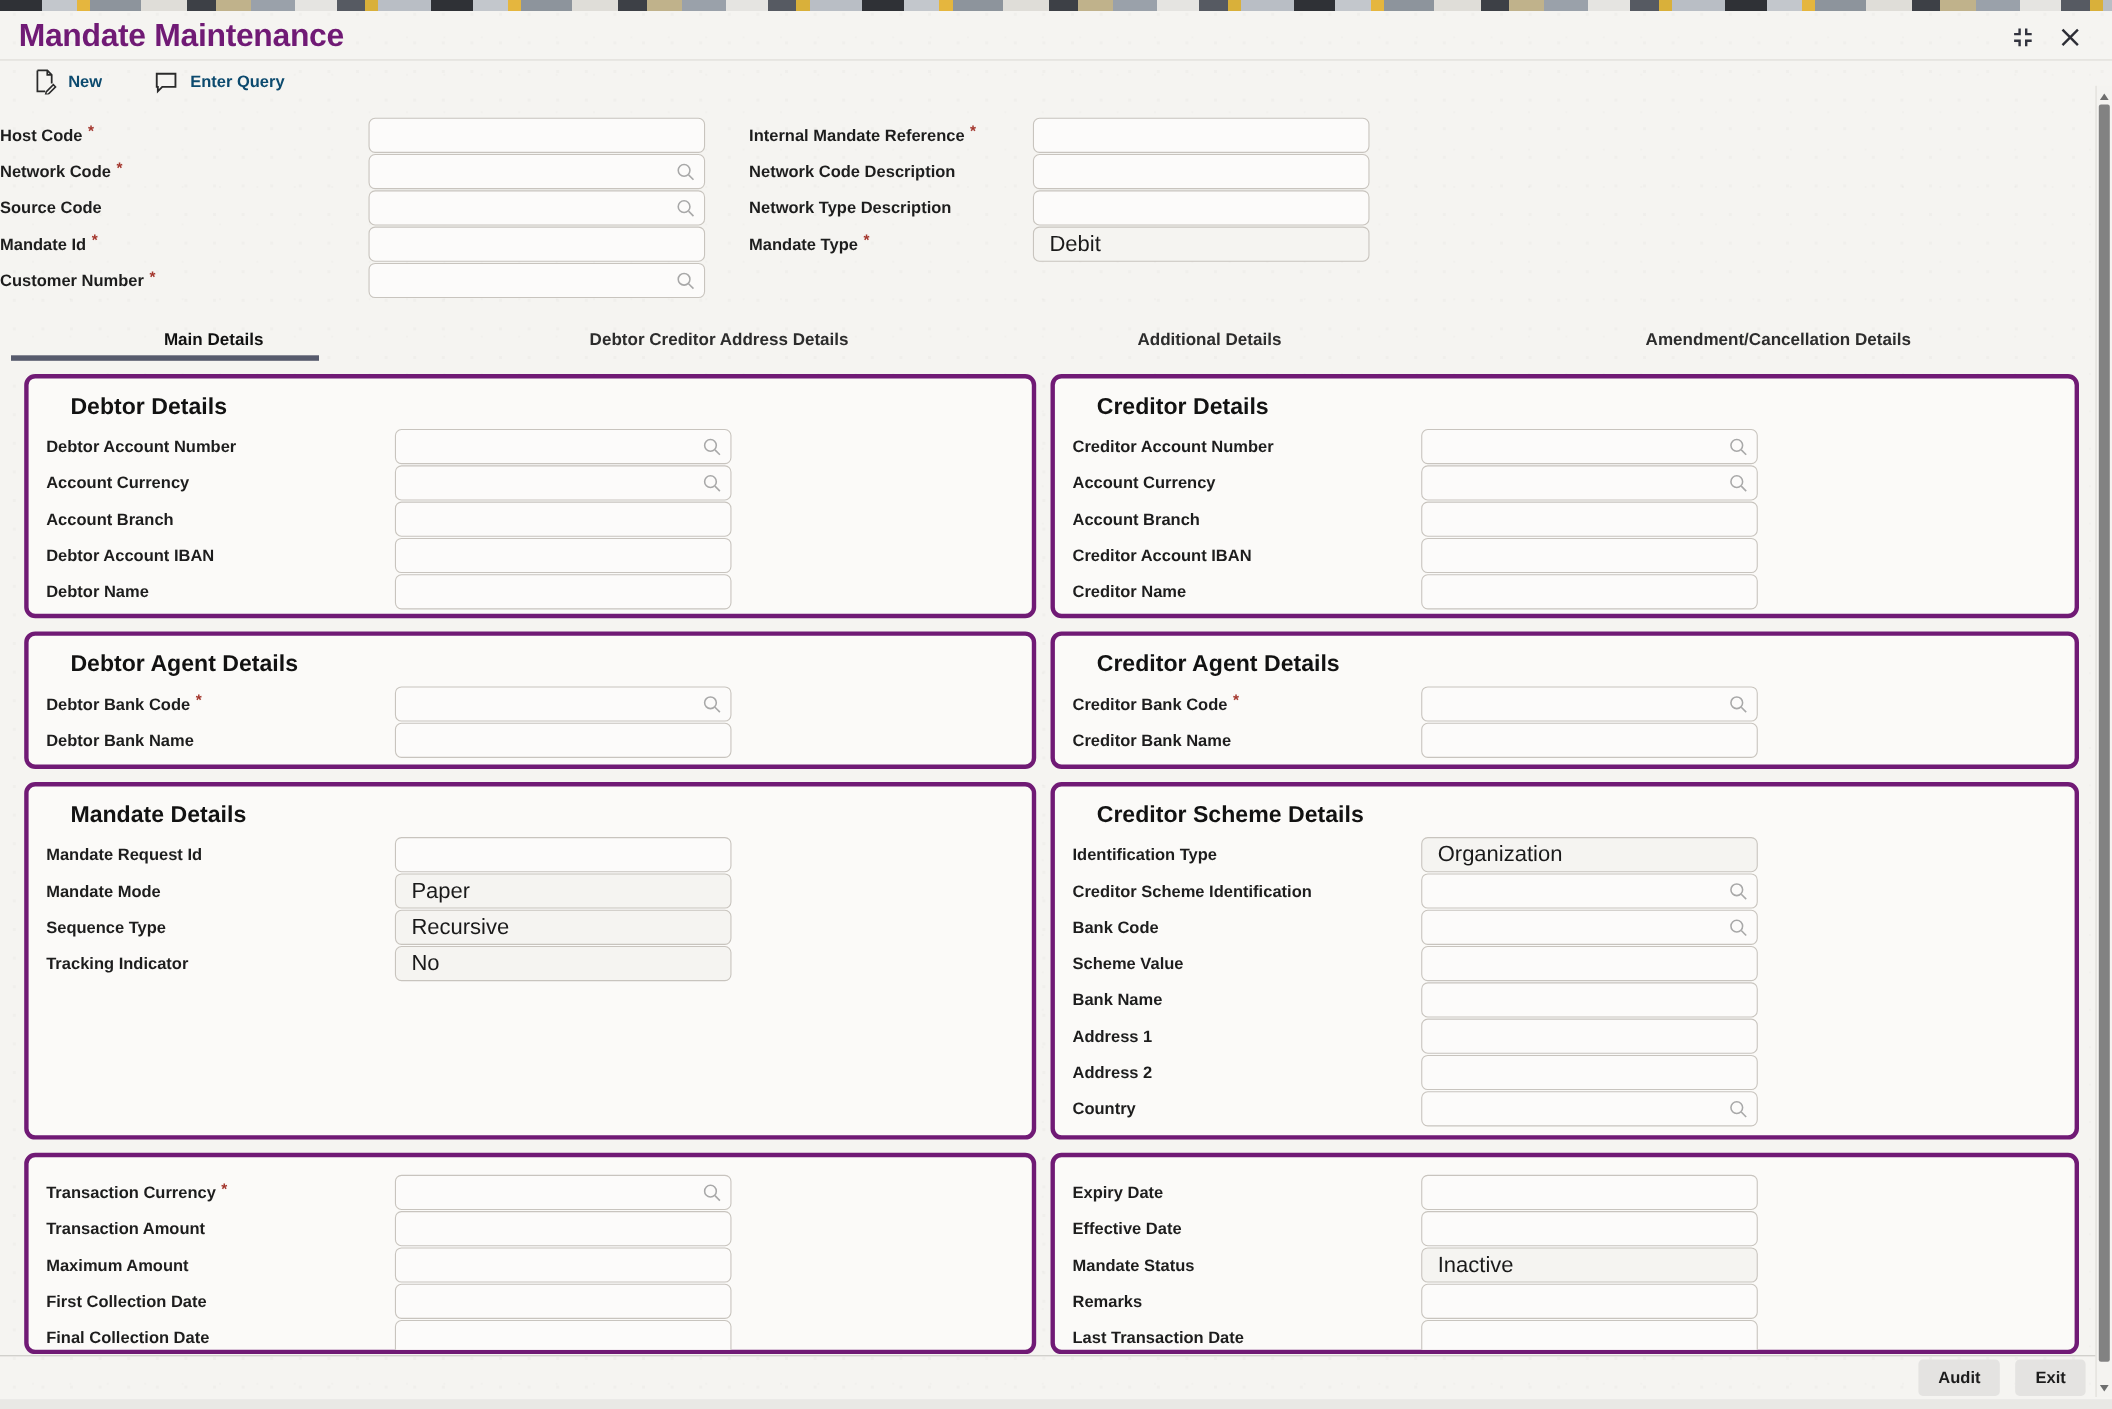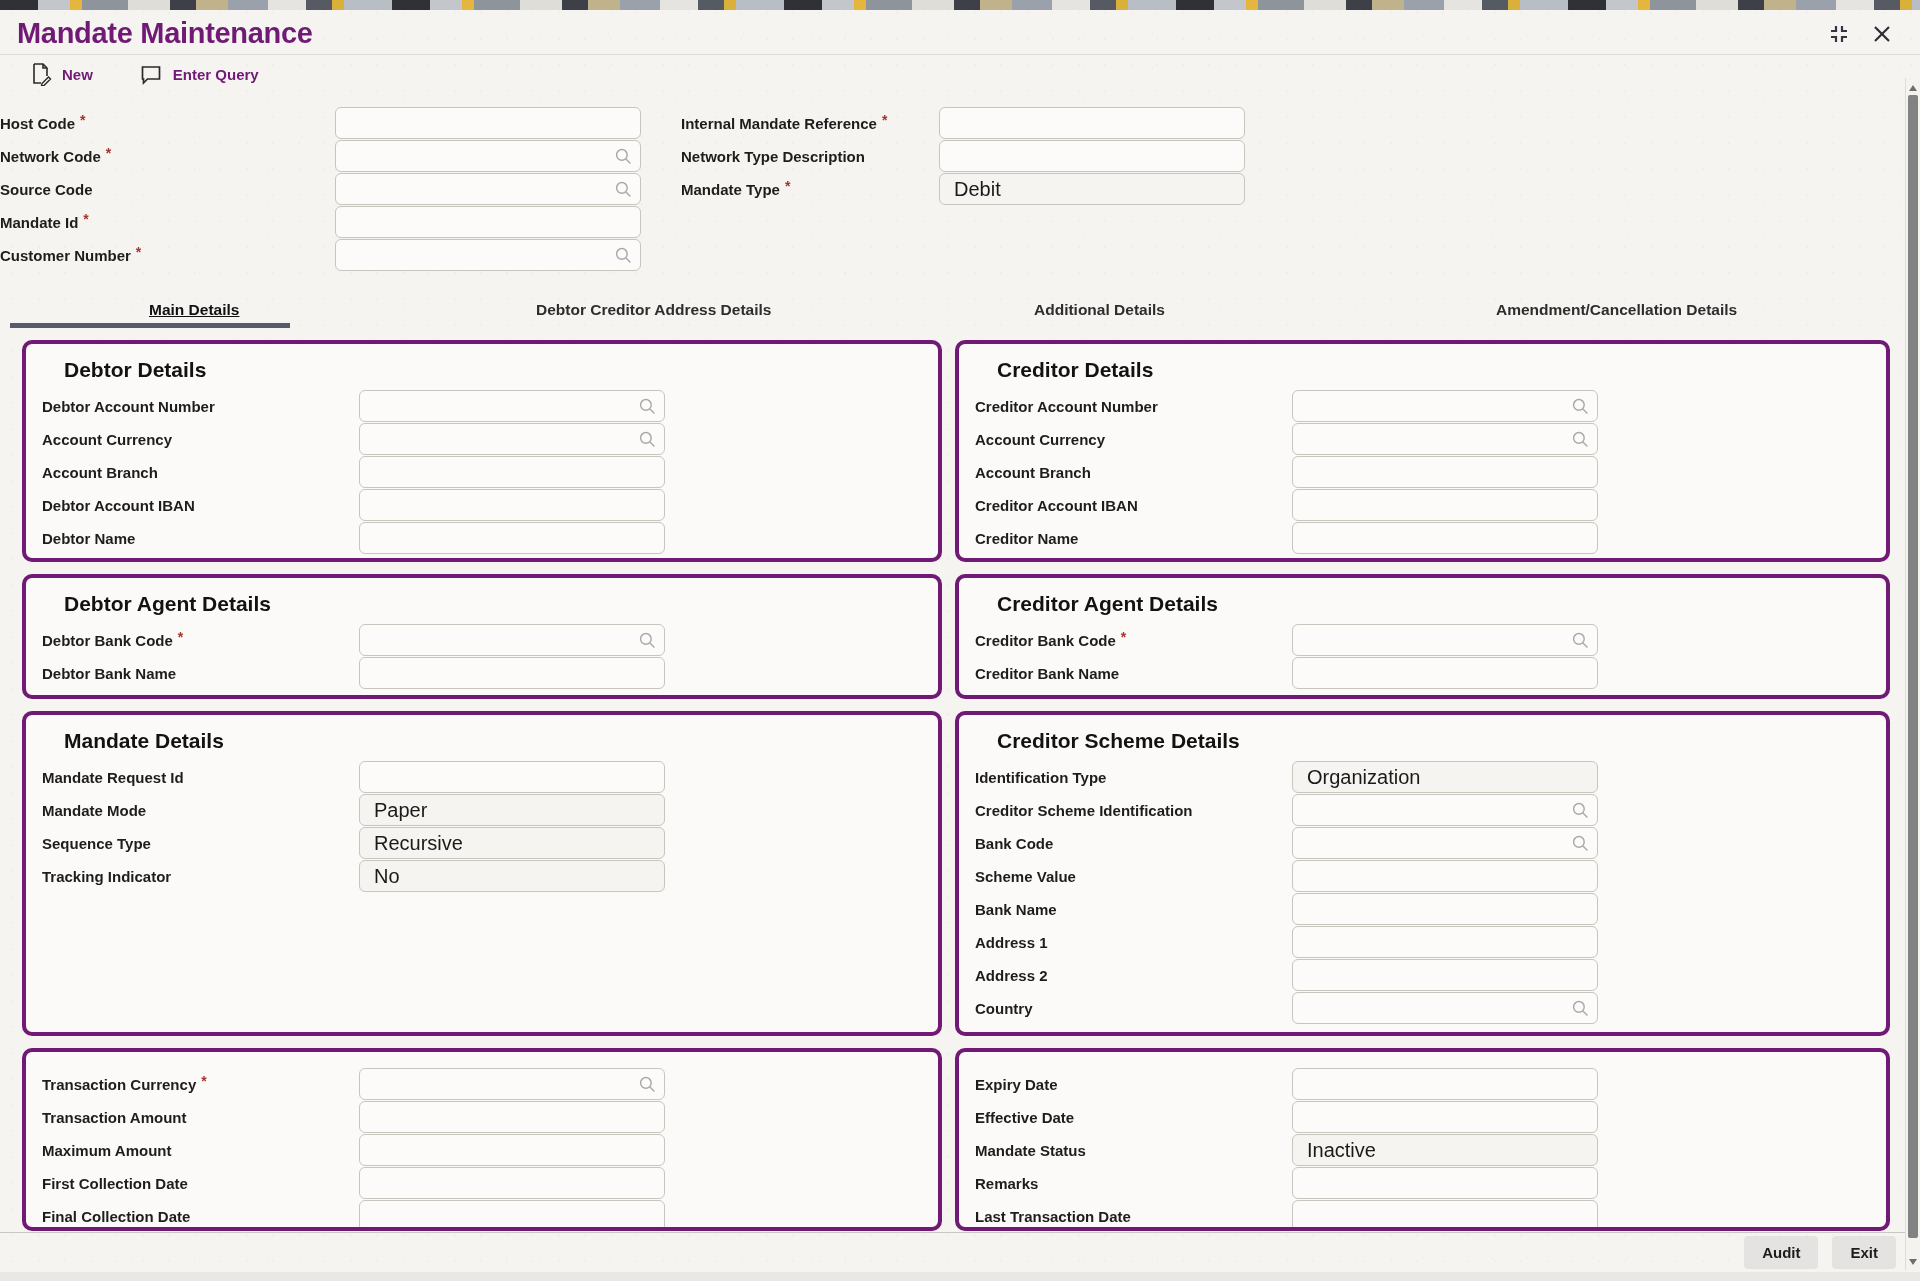--- a/index.html
+++ b/index.html
@@ -22,40 +22,40 @@
       #2f3136 0 38px,#c3c7cc 38px 70px,#e5b63e 70px 82px,#8d949c 82px 128px,
       #dfddd8 128px 170px,#3d4046 170px 196px,#c0b28b 196px 228px,#9aa1aa 228px 268px,
       #e5e4e1 268px 306px,#565a62 306px 332px,#d9b03a 332px 344px,#b9bec5 344px 392px);
   }
   .header{ position:relative; padding:5px 0 0 17px; border-bottom:1px solid #dcdad5; height:45px;}
   .title{ font-size:29px; font-weight:700; color:#701a75; letter-spacing:-0.3px; line-height:36px;}
   .win-controls{ position:absolute; right:25px; top:10px; display:flex; gap:16px; align-items:center;}
   .win-btn{ background:none; border:none; cursor:pointer; padding:2px; display:flex; }
   .toolbar{ height:38px; display:flex; align-items:center; padding-left:30px; gap:46px;}
   .tbtn{ display:flex; align-items:center; gap:10px; background:none; border:none; cursor:pointer;
-         font-family:inherit; font-size:15px; font-weight:600; color:#701a75;}
+         font-family:inherit; font-size:15px; font-weight:600; color:#0c4a6e;}
   
   .frow{ display:flex; align-items:center; height:32px; margin-bottom:1px;}
   .flabel{ flex:0 0 var(--labw); text-align:left; font-size:15px; font-weight:600; color:#1d1d1d; white-space:nowrap;}
   .req{ color:#a3352c; font-size:14px; font-weight:700; margin-left:5px; position:relative; top:-4px;}
   .finput{ width:306px; height:32px; margin-left:var(--gap); position:relative;
            background:#fcfbfa; border:1px solid #c8c4be; border-radius:6px;
            display:flex; align-items:center; }
   .finput.filled{ background:#f5f4f1; }
   .fvalue{ font-size:20px; color:#1a1a1a; padding-left:14px; white-space:nowrap; overflow:hidden;}
   .mag{ position:absolute; right:7px; top:6px; width:19px; height:19px; }
   
   .top-form{ display:flex; margin:14px 0 0 0; }
   .form-col-left{ --labw:305px; --gap:30px; }
   .form-col-right{ --labw:235px; --gap:23px; margin-left:40px; }
   
   .tabs{ position:relative; height:36px; margin-top:20px; width:100%;}
   .tab{ position:absolute; top:0; height:100%; display:flex; align-items:center;
         font-size:15.5px; font-weight:600; color:#2d2d2d; cursor:pointer; white-space:nowrap;}
-  .tab.active{ font-weight:700; color:#111;text-decoration:underline;}
+  .tab.active{ font-weight:700; color:#111;}
   .tab-underline{ position:absolute; left:10px; width:280px; height:5px; bottom:0; background:#575b6d;}
   
   .panels{ display:grid; grid-template-columns:920px 935px; grid-template-rows:222px 125px 325px 183px;
            column-gap:13px; row-gap:12px; margin:12px 0 0 22px;}
   .panel{ background:#fbfaf8; border:4px solid #701a75; border-radius:10px; overflow:hidden;padding-left:16px;
           --labw:290px; --gap:27px;}
   .panel h2{ font-size:21px; font-weight:700; color:#121212; margin:14px 0 8px 22px;}
   .panel.no-title{ padding-top:16px; }
   
   .footer{ position:absolute; left:0; right:0; bottom:9px; height:40px; border-top:1px solid #c9c7c3;
@@ -163,20 +163,26 @@
       </div>
     </div>
   <div class="form-col-right">
       <div class="frow">
         <span class="flabel"><span>Internal Mandate Reference</span><span class="req">*</span></span>
         <div class="finput">
           <span class="fvalue"></span>
         </div>
       </div>
       <div class="frow">
+        <span class="flabel"><span>Network Code Description</span></span>
+        <div class="finput">
+          <span class="fvalue"></span>
+        </div>
+      </div>
+      <div class="frow">
         <span class="flabel"><span>Network Type Description</span></span>
         <div class="finput">
           <span class="fvalue"></span>
         </div>
       </div>
       <div class="frow">
         <span class="flabel"><span>Mandate Type</span><span class="req">*</span></span>
         <div class="finput filled">
           <span class="fvalue">Debit</span>
         </div>

